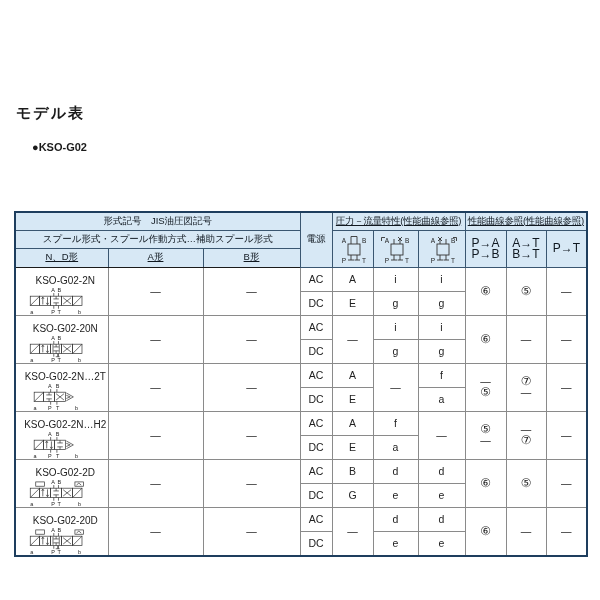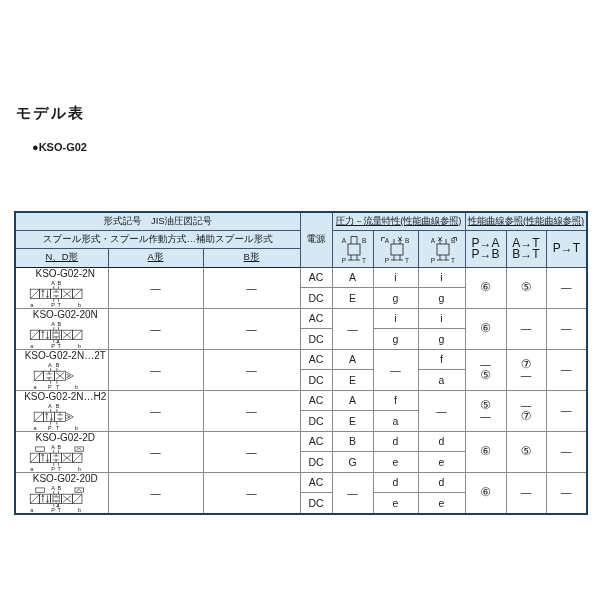--- a/index.html
+++ b/index.html
@@ -22,21 +22,21 @@
     overflow:hidden; white-space:nowrap;
   }
   table.model thead tr:last-child th { border-bottom:1.5px solid #1a1a1a;text-decoration:underline; }
   table.model td {
     font-size:10.5px; text-align:center; vertical-align:middle;
     border:1px solid #8a8a8a; padding:0; height:20px; color:#222;
     overflow:hidden;
   }
   tr.group-start td { border-top:1.6px solid #1a1a1a; }
   td.model-cell { text-align:left; vertical-align:top; }
-  .model-name { font-size:10px; padding:0 0 0 7px; white-space:nowrap; line-height:11px; }
+  .model-name { font-size:10px; padding:7px 0 0 7px; white-space:nowrap; line-height:11px; }
   td.model-cell svg { display:block; margin:0 auto; }
   th.sym { background:#d7e8f5; }
   .drop-head div { line-height:11px; font-size:12px; }
   td.drop-cell div { line-height:11px; }
   td.drop-cell div.circ { font-size:12px; }
   td.drop-cell div.dash { font-size:10.5px; }
   .flow-title, .drop-title { font-size:9px; letter-spacing:-0.3px;text-decoration:underline; }
   svg text { font-family:"Liberation Sans", sans-serif; }
 </style>
 </head>

